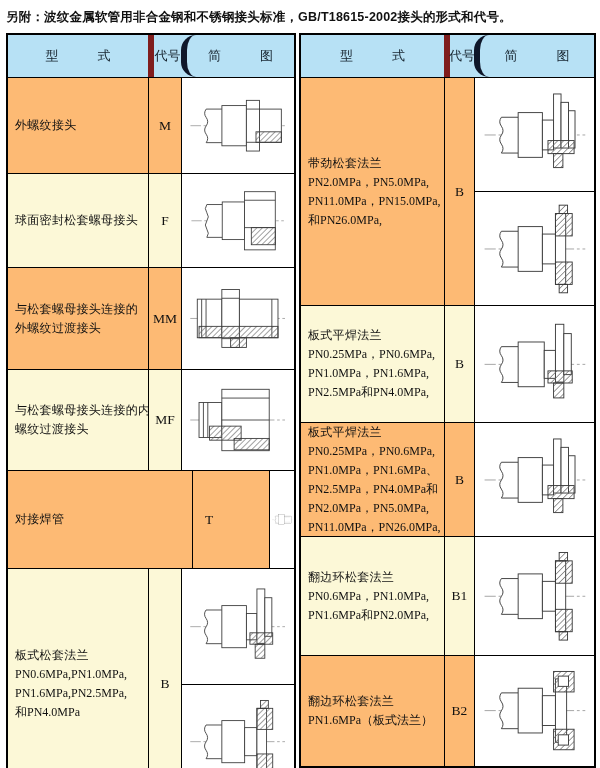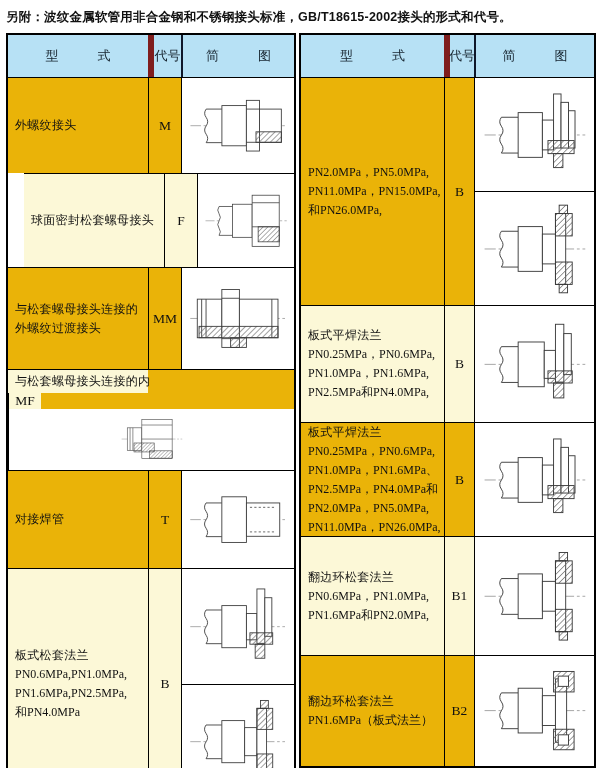--- a/index.html
+++ b/index.html
@@ -8,24 +8,24 @@
   .caption { padding: 9px 15px 7px 6px; font-size: 12.5px; font-weight: bold; letter-spacing: 0.2px; }
   .tables { display: flex; gap: 3px; padding: 0 2px 0 6px; align-items: flex-start; }
   .tbl { border: 2px solid #000; background: #fff; }
   .tbl-left { width: 290px; }
   .tbl-right { width: 297px; }
   .hdr { display: flex; height: 42px; background: var(--hdr, #b7e1f5); }
   .hdr > div { display: flex; align-items: center; justify-content: center;
     font-size: 13px; color: #15232e; white-space: nowrap; }
   .c1 { width: 140px; }
   .c2 { width: 33px; border-left: 6px solid #7f1d1d; }
-  .c3 { flex: 1; border-left: 2px solid #0f172a; }
+  .c3 { flex: 1; border-left: 6px solid #0f172a; border-radius: 15px; }
   .tbl-right .c1 { width: 143px; }
   .tbl-right .c2 { width: 30px; }
-  .row { display: flex; border-top: 1px solid #000; background: #eab308; }
+  .row { display: flex; border-top: 1px solid #000; background: #fdba74; }
   .row.hl .cell-type, .row.hl .cell-code { background: var(--hl, #fcf8d7); }
   .cell-type { width: 140px; display: flex; flex-direction: column; justify-content: center;
     padding: 2px 0 2px 7px; }
   .tbl-right .cell-type { width: 143px; }
   .line { font-size: 12px; line-height: 19px; white-space: nowrap; letter-spacing: 0.3px; }
   .line.pn { font-family: Liberation Serif, serif; font-size: 12px; letter-spacing: 0; }
   .cell-code { width: 33px; border-left: 1px solid #000; display: flex; align-items: center;
     justify-content: center; font-family: "Liberation Serif", serif; font-size: 13.5px; }
   .tbl-right .cell-code { width: 30px; }
   .cell-diag { flex: 1; border-left: 1px solid #000; display: flex; flex-direction: column; background: #fff; }
@@ -165,21 +165,21 @@
         </div>
         <div class="cell-code">M</div>
         <div class="cell-diag">
           <div class="dcell">
             <svg viewBox="0 0 120 100" preserveAspectRatio="xMidYMid meet">
               <use href="#sym-m"></use>
             </svg>
           </div>
         </div>
       </div>
-      <div class="row hl" style="height: 94px; margin-left: 16px;">
+      <div class="row hl" style="height: 94px;">
         <div class="cell-type">
           <div class="line">球面密封松套螺母接头</div>
         </div>
         <div class="cell-code">F</div>
         <div class="cell-diag">
           <div class="dcell">
             <svg viewBox="0 0 120 100" preserveAspectRatio="xMidYMid meet">
               <use href="#sym-f"></use>
             </svg>
           </div>
@@ -192,34 +192,35 @@
         </div>
         <div class="cell-code">MM</div>
         <div class="cell-diag">
           <div class="dcell">
             <svg viewBox="0 0 120 100" preserveAspectRatio="xMidYMid meet">
               <use href="#sym-mm"></use>
             </svg>
           </div>
         </div>
       </div>
-      <div class="row hl" style="height: 101px; flex-direction: column;">
+      <div class="row hl" style="height: 101px;">
         <div class="cell-type">
           <div class="line">与松套螺母接头连接的内</div>
+          <div class="line">螺纹过渡接头</div>
         </div>
         <div class="cell-code">MF</div>
         <div class="cell-diag">
           <div class="dcell">
             <svg viewBox="0 0 120 100" preserveAspectRatio="xMidYMid meet">
               <use href="#sym-mf"></use>
             </svg>
           </div>
         </div>
       </div>
-      <div class="row" style="height: 98px;">
+      <div class="row" style="height: 98px; gap: 44px;">
         <div class="cell-type">
           <div class="line">对接焊管</div>
         </div>
         <div class="cell-code">T</div>
         <div class="cell-diag">
           <div class="dcell">
             <svg viewBox="0 0 120 100" preserveAspectRatio="xMidYMid meet">
               <use href="#sym-t"></use>
             </svg>
           </div>
@@ -248,20 +249,21 @@
       </div>
     </div>
   <div class="tbl tbl-right" id="right-table">
     <div class="hdr">
       <div class="c1">型　　　式</div>
       <div class="c2">代号</div>
       <div class="c3">简　　　图</div>
     </div>
   <div class="row" style="height: 228px;">
         <div class="cell-type">
+          <div class="line">带劲松套法兰</div>
           <div class="line pn">PN2.0MPa，PN5.0MPa,</div>
           <div class="line pn">PN11.0MPa，PN15.0MPa,</div>
           <div class="line pn">和PN26.0MPa,</div>
         </div>
         <div class="cell-code">B</div>
         <div class="cell-diag">
           <div class="dcell">
             <svg viewBox="0 0 120 100" preserveAspectRatio="xMidYMid meet">
               <use href="#sym-step"></use>
             </svg>

